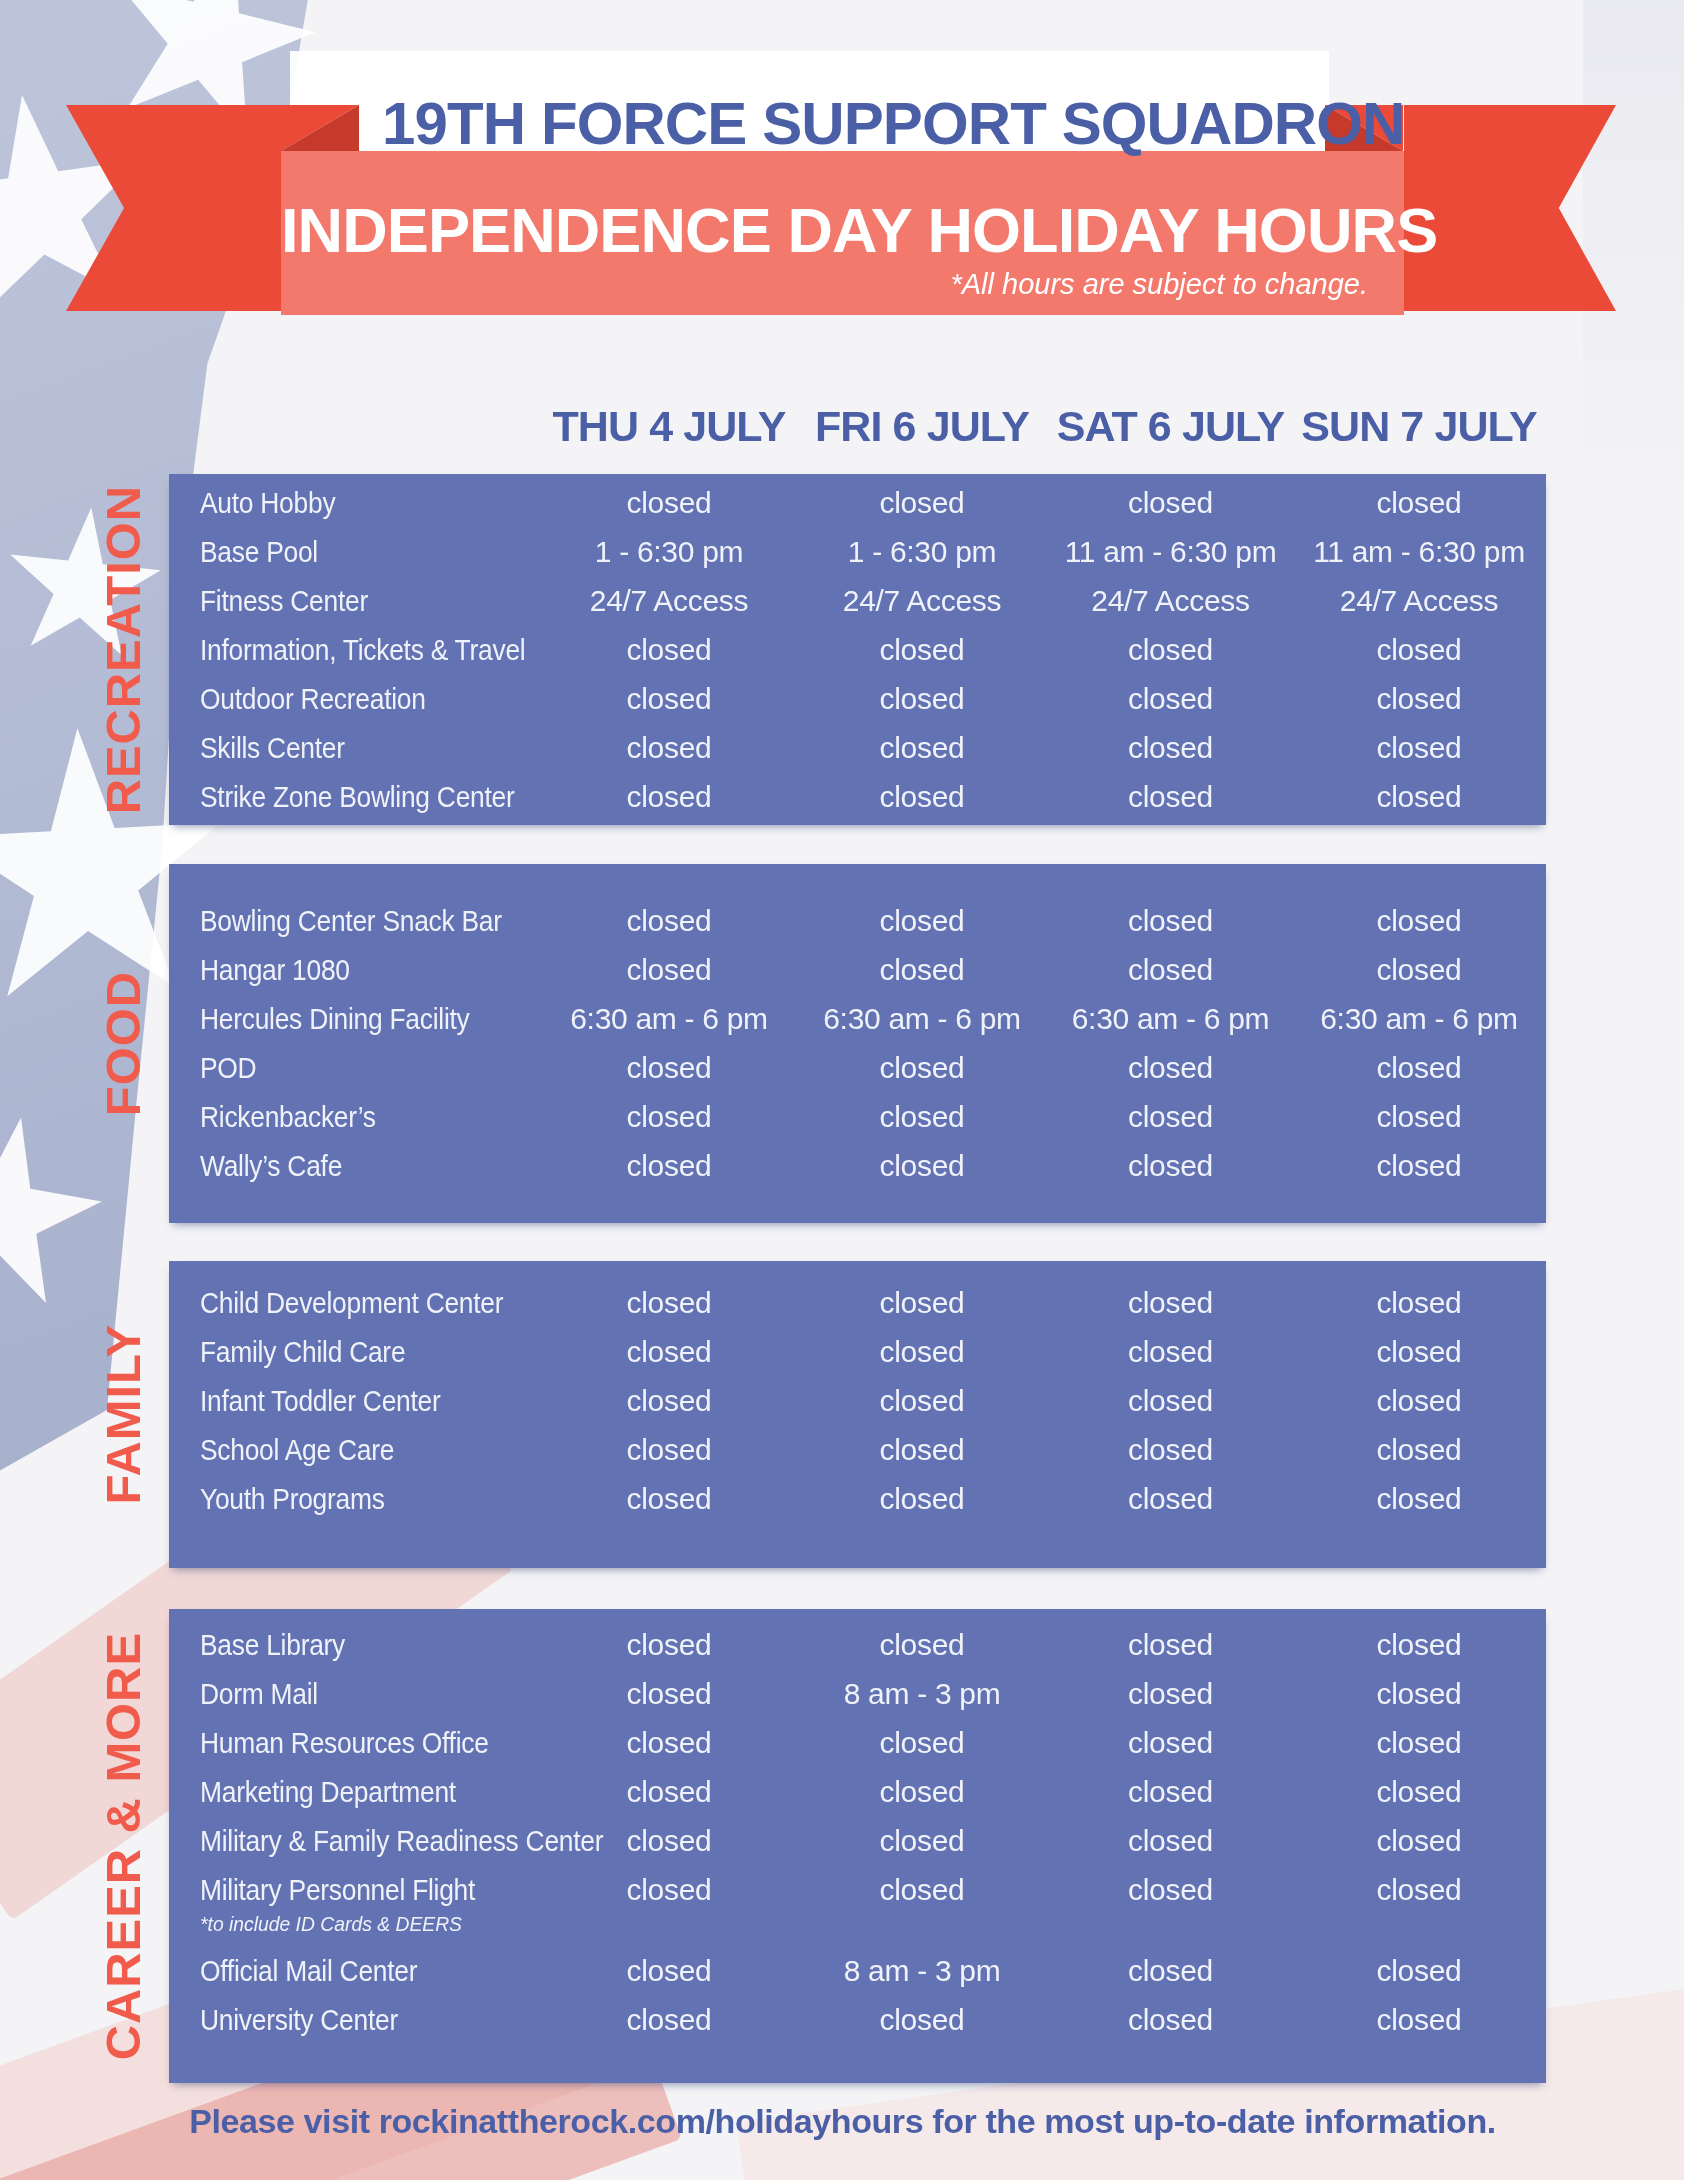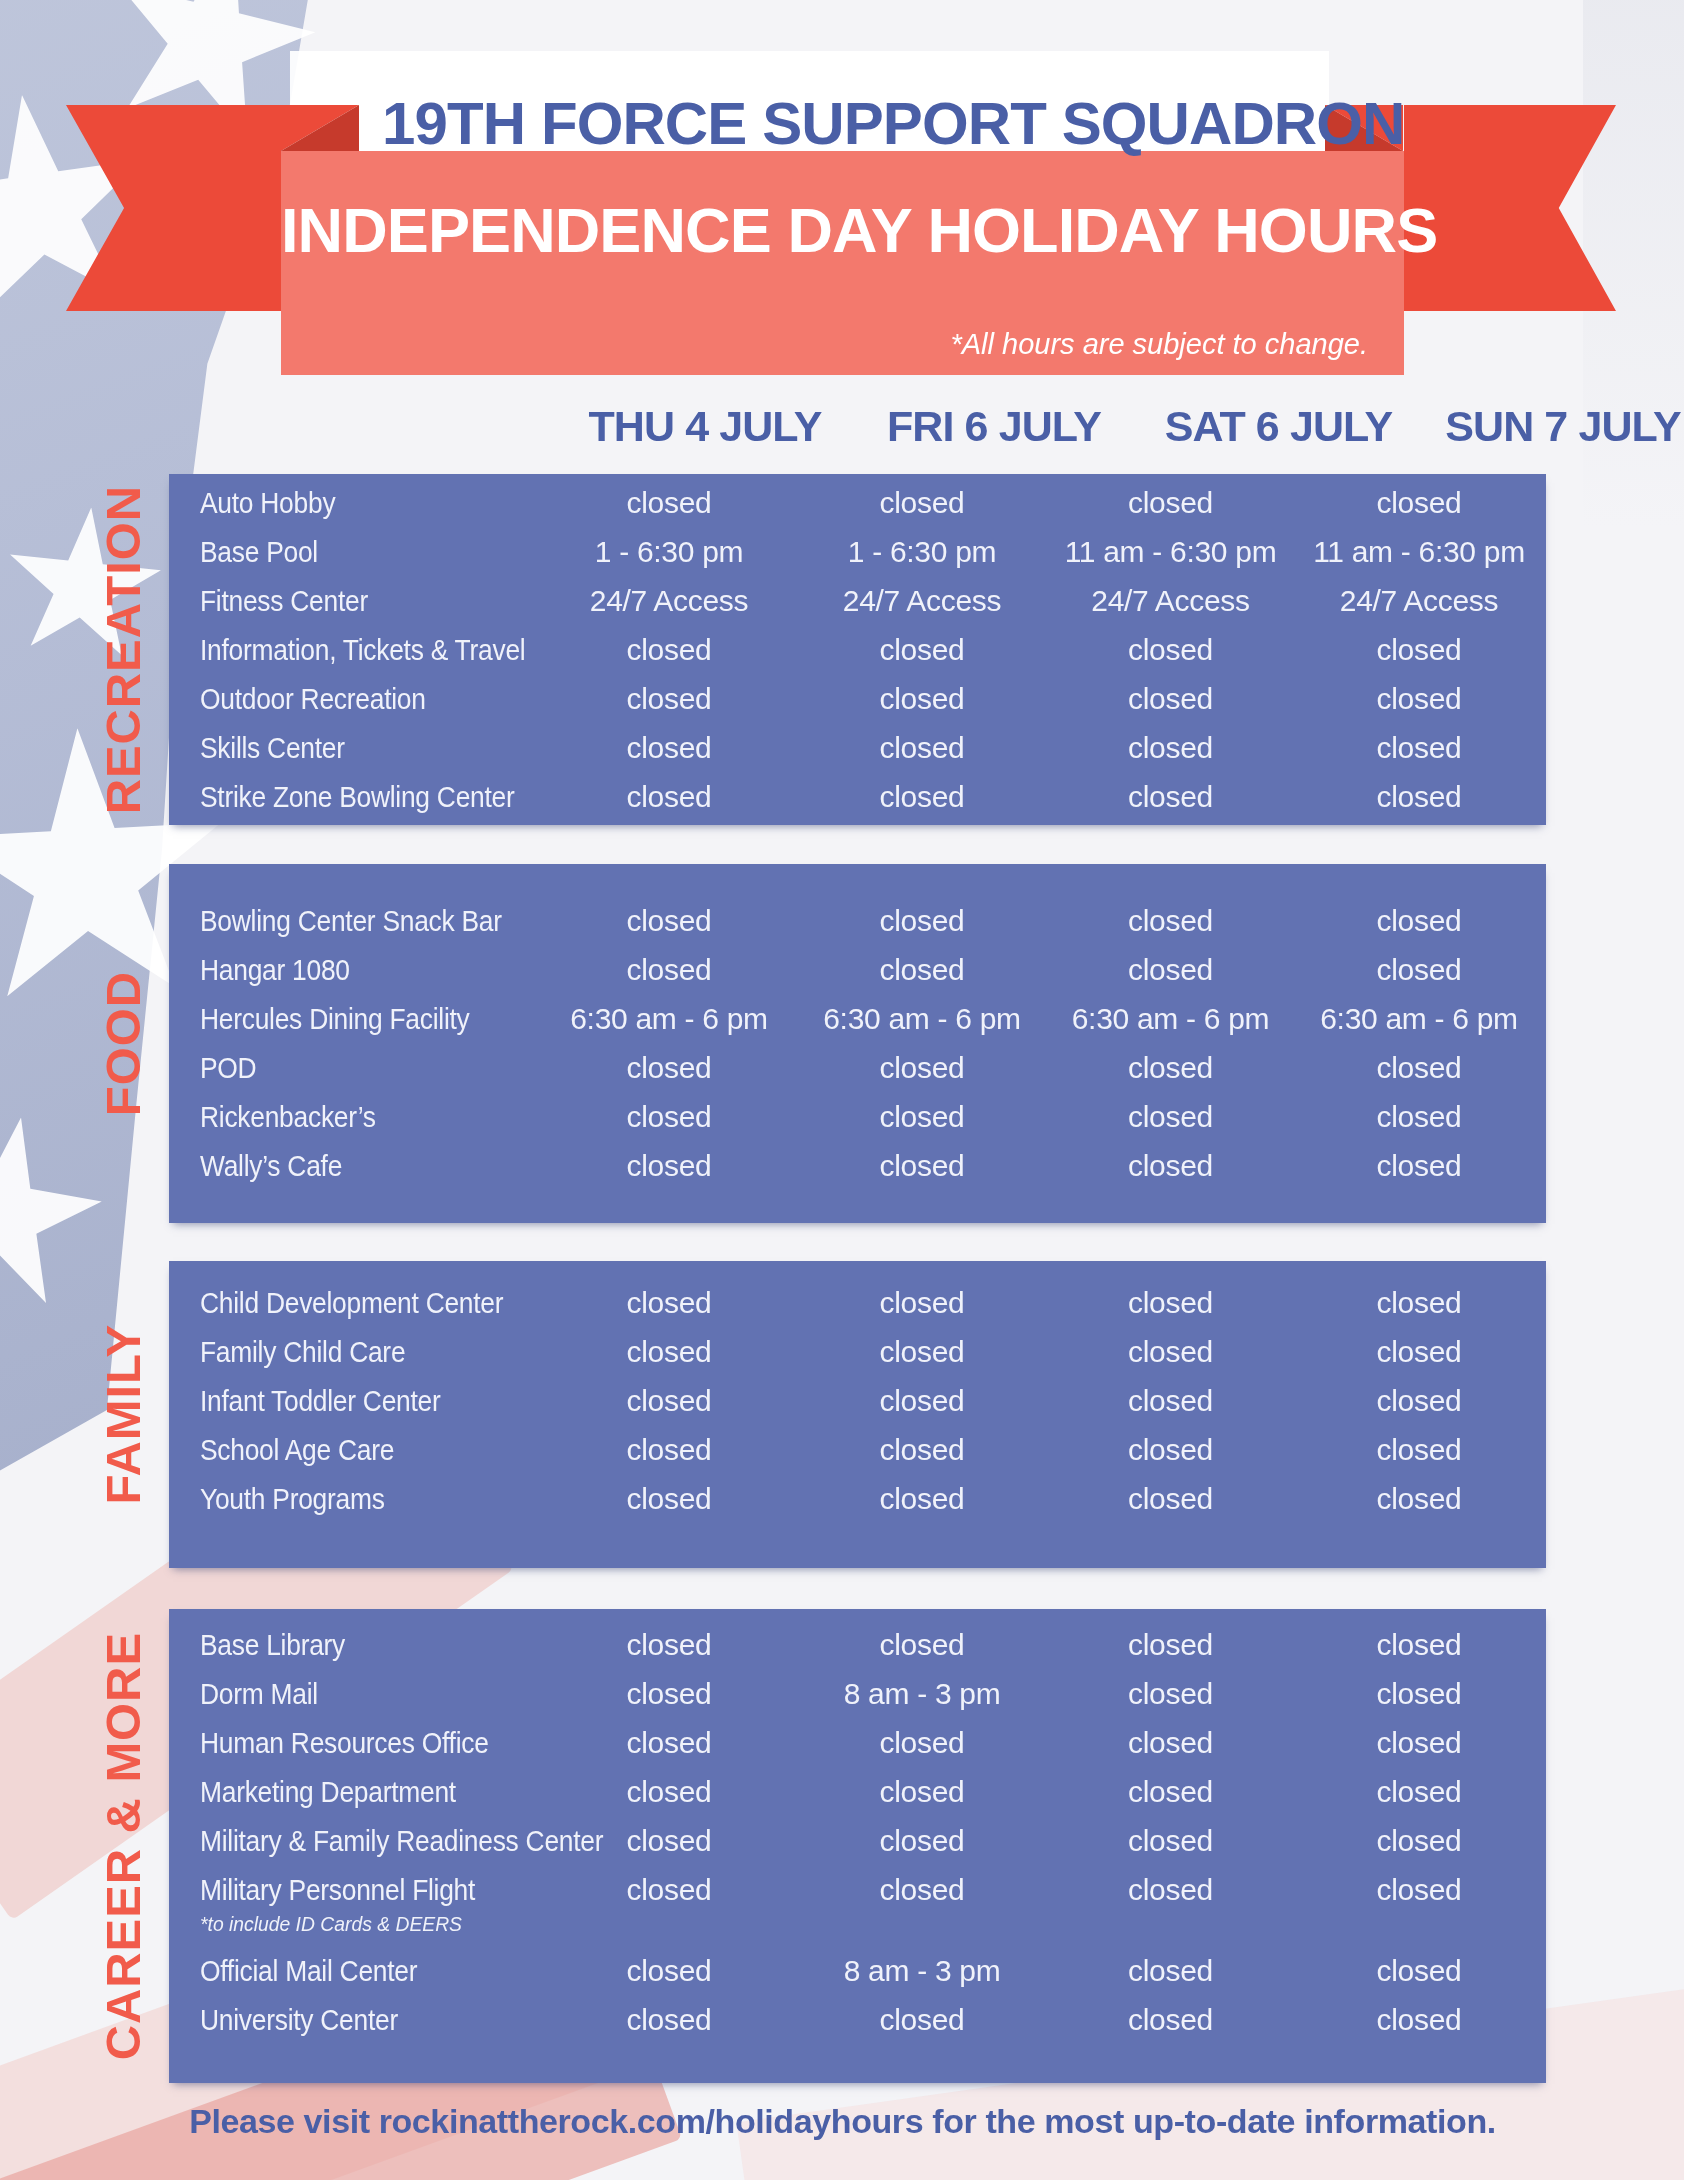--- a/index.html
+++ b/index.html
@@ -31,30 +31,30 @@
   .strip-left{left:281px;top:105px;width:78px;height:46px;background:var(--c-red,#ec4a39);
     clip-path:polygon(0 0,100% 0,0 100%);}
   .fold-left{left:281px;top:105px;width:78px;height:46px;background:var(--c-fold,#c63a2c);
     clip-path:polygon(100% 0,100% 100%,0 100%);}
   .tail-right{left:1404px;top:105px;width:212px;height:206px;background:var(--c-red,#ec4a39);
     clip-path:polygon(0 0,100% 0,73% 50%,100% 100%,0 100%);}
   .strip-right{left:1325px;top:105px;width:78px;height:46px;background:var(--c-red,#ec4a39);
     clip-path:polygon(0 0,100% 0,100% 100%);}
   .fold-right{left:1325px;top:105px;width:78px;height:46px;background:var(--c-fold,#c63a2c);
     clip-path:polygon(0 0,100% 100%,0 100%);}
-  .panel{position:absolute;z-index:3;left:281px;top:151px;width:1123px;height:224px;
+  .panel{position:absolute;z-index:3;left:281px;top:151px;width:1123px;height:164px;
     background:var(--c-panel,#f3796d);}
   .banner-title{position:absolute;left:0;right:0;top:43px;margin:0;text-align:center;
     font-size:63px;font-weight:bold;letter-spacing:-0.9px;color:#ffffff;white-space:nowrap;}
   .banner-note{position:absolute;right:36px;bottom:13.6px;font-size:29px;font-style:italic;
     color:#ffffff;}
 
   
   .hours-grid{display:grid;grid-template-columns:375px 250px 256px 241px 256px;align-items:center;}
-  .col-headers{position:absolute;z-index:2;left:169px;top:399px;width:1377px;height:55px;gap:36px;}
+  .col-headers{position:absolute;z-index:2;left:169px;top:399px;width:1377px;height:55px;}
   .col-header{text-align:center;font-size:43px;font-weight:bold;letter-spacing:-0.9px;
     color:var(--c-blue,#4a5fa6);white-space:nowrap;}
 
   .section{position:absolute;z-index:2;left:77px;width:1469px;}
   .s0{top:474px;height:351px;}
   .s1{top:864px;height:359px;}
   .s2{top:1261px;height:307px;}
   .s3{top:1609px;height:474px;}
   .section-label-wrap{position:absolute;left:0;top:0;width:92px;height:100%;
     display:flex;align-items:center;justify-content:center;}

